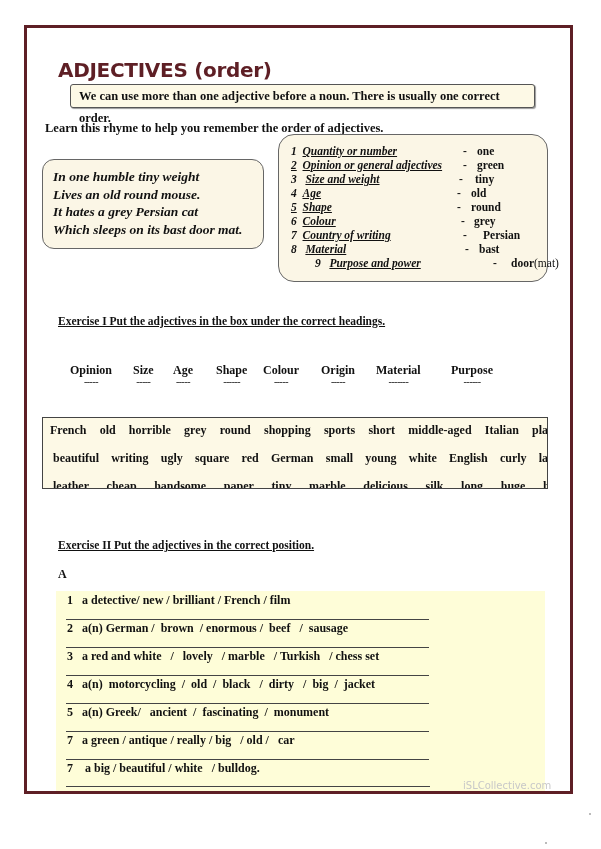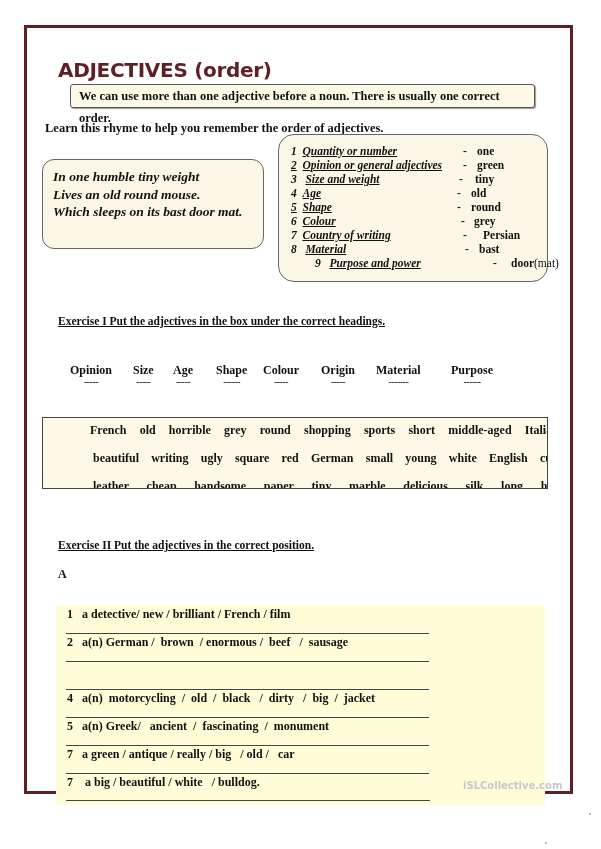--- a/index.html
+++ b/index.html
@@ -14,45 +14,46 @@
   .order-row { position:absolute; left:12px; height:14px; font-size:11.5px; font-weight:bold; line-height:14px; white-space:nowrap; }
   .order-num { font-style:italic; display:inline-block; }
   .order-label { font-style:italic; text-decoration:underline; }
   .order-dash { position:absolute; }
   .order-ex { position:absolute; }
   .ex1 { position:absolute; left:58px; top:315px; font-weight:bold; font-size:11.5px; text-decoration:underline; }
   .heading { position:absolute; top:356px; font-weight:bold; font-size:12px; text-align:center;margin-top:7px; }
   .heading .dash { display:block; font-size:10px; line-height:8px; letter-spacing:-0.5px; color:#333; }
   .wordbox { position:absolute; left:42px; top:417px; width:506px; height:72px; border:1px solid #444; background:#fdf9e6; box-sizing:border-box; overflow:hidden; }
   .wordrow { position:absolute; left:0; width:100%; font-weight:bold; font-size:12px; white-space:nowrap; }
-  .wordrow span { display:inline-block;margin-left:40px; }
+  .wordrow span { display:inline-block; }
   .ex2 { position:absolute; left:58px; top:539px; font-weight:bold; font-size:11.5px; text-decoration:underline; }
   .letterA { position:absolute; left:58px; top:567px; font-weight:bold; font-size:12px; }
-  .ex2box { position:absolute; left:56px; top:605px; width:489px; height:200px; background:#fefdd8; }
+  .ex2box { position:absolute; left:56px; top:591px; width:489px; height:200px; background:#fefdd8; }
   .item { position:absolute; left:11px; font-weight:bold; font-size:12px; white-space:pre; }
   .line { position:absolute; left:10px; width:363px; height:1px; background:#444; }
-  .watermark { position:absolute; left:463px; top:780px; font-family:"DejaVu Sans", sans-serif; font-weight:bold; font-size:10px; color:#c8c8c8; }
+  .watermark { position:absolute; left:463px; top:780px; font-family:"DejaVu Sans", sans-serif; font-weight:normal; font-size:10px; color:#c8c8c8; }
   .dot { position:absolute; width:2px; height:2px; background:#bbb; }
 </style>
 </head>
 <body>
 
 <div class="frame"></div>
 
 <div class="title">ADJECTIVES (order)</div>
 
 <div class="intro-box">
   <span>We can use more than one adjective before a noun. There is usually one correct order.</span>
 </div>
 
 <div class="learn">Learn this rhyme to help you remember the order of adjectives.</div>
 
 <div class="rhyme-box">
   <div class="rhyme-line">In one humble tiny weight</div>
   <div class="rhyme-line">Lives an old round mouse.</div>
+  <div class="rhyme-line">It hates a grey Persian cat</div>
   <div class="rhyme-line">Which sleeps on its bast door mat.</div>
 </div>
 
 <div class="order-box">
   <div class="order-row" style="top:9px;">
     <span class="order-num">1</span>&nbsp;
     <span class="order-label">Quantity  or  number</span>
     <span class="order-dash" style="left:172px;">-</span>
     <span class="order-ex" style="left:186px;">one</span>
   </div>
@@ -148,20 +149,21 @@
 </div>
 
 <div class="ex2">Exercise II Put the adjectives in the correct position.</div>
 <div class="letterA">A</div>
 
 <div class="ex2box">
   <div class="item" style="top:2px;">1   a detective/ new / brilliant / French / film</div>
   <div class="line" style="top:28px;"></div>
   <div class="item" style="top:30px;">2   a(n) German /  brown  / enormous /  beef   /  sausage</div>
   <div class="line" style="top:56px;"></div>
+  <div class="item" style="top:58px;">3   a red and white   /   lovely   / marble   / Turkish   / chess set</div>
   <div class="line" style="top:84px;"></div>
   <div class="item" style="top:86px;">4   a(n)  motorcycling  /  old  /  black   /  dirty   /  big  /  jacket</div>
   <div class="line" style="top:112px;"></div>
   <div class="item" style="top:114px;">5   a(n) Greek/   ancient  /  fascinating  /  monument</div>
   <div class="line" style="top:140px;"></div>
   <div class="item" style="top:142px;">7   a green / antique / really / big   / old /   car</div>
   <div class="line" style="top:168px;"></div>
   <div class="item" style="top:170px;">7    a big / beautiful / white   / bulldog.</div>
   <div class="line" style="top:195px; width:364px;"></div>
 </div>

